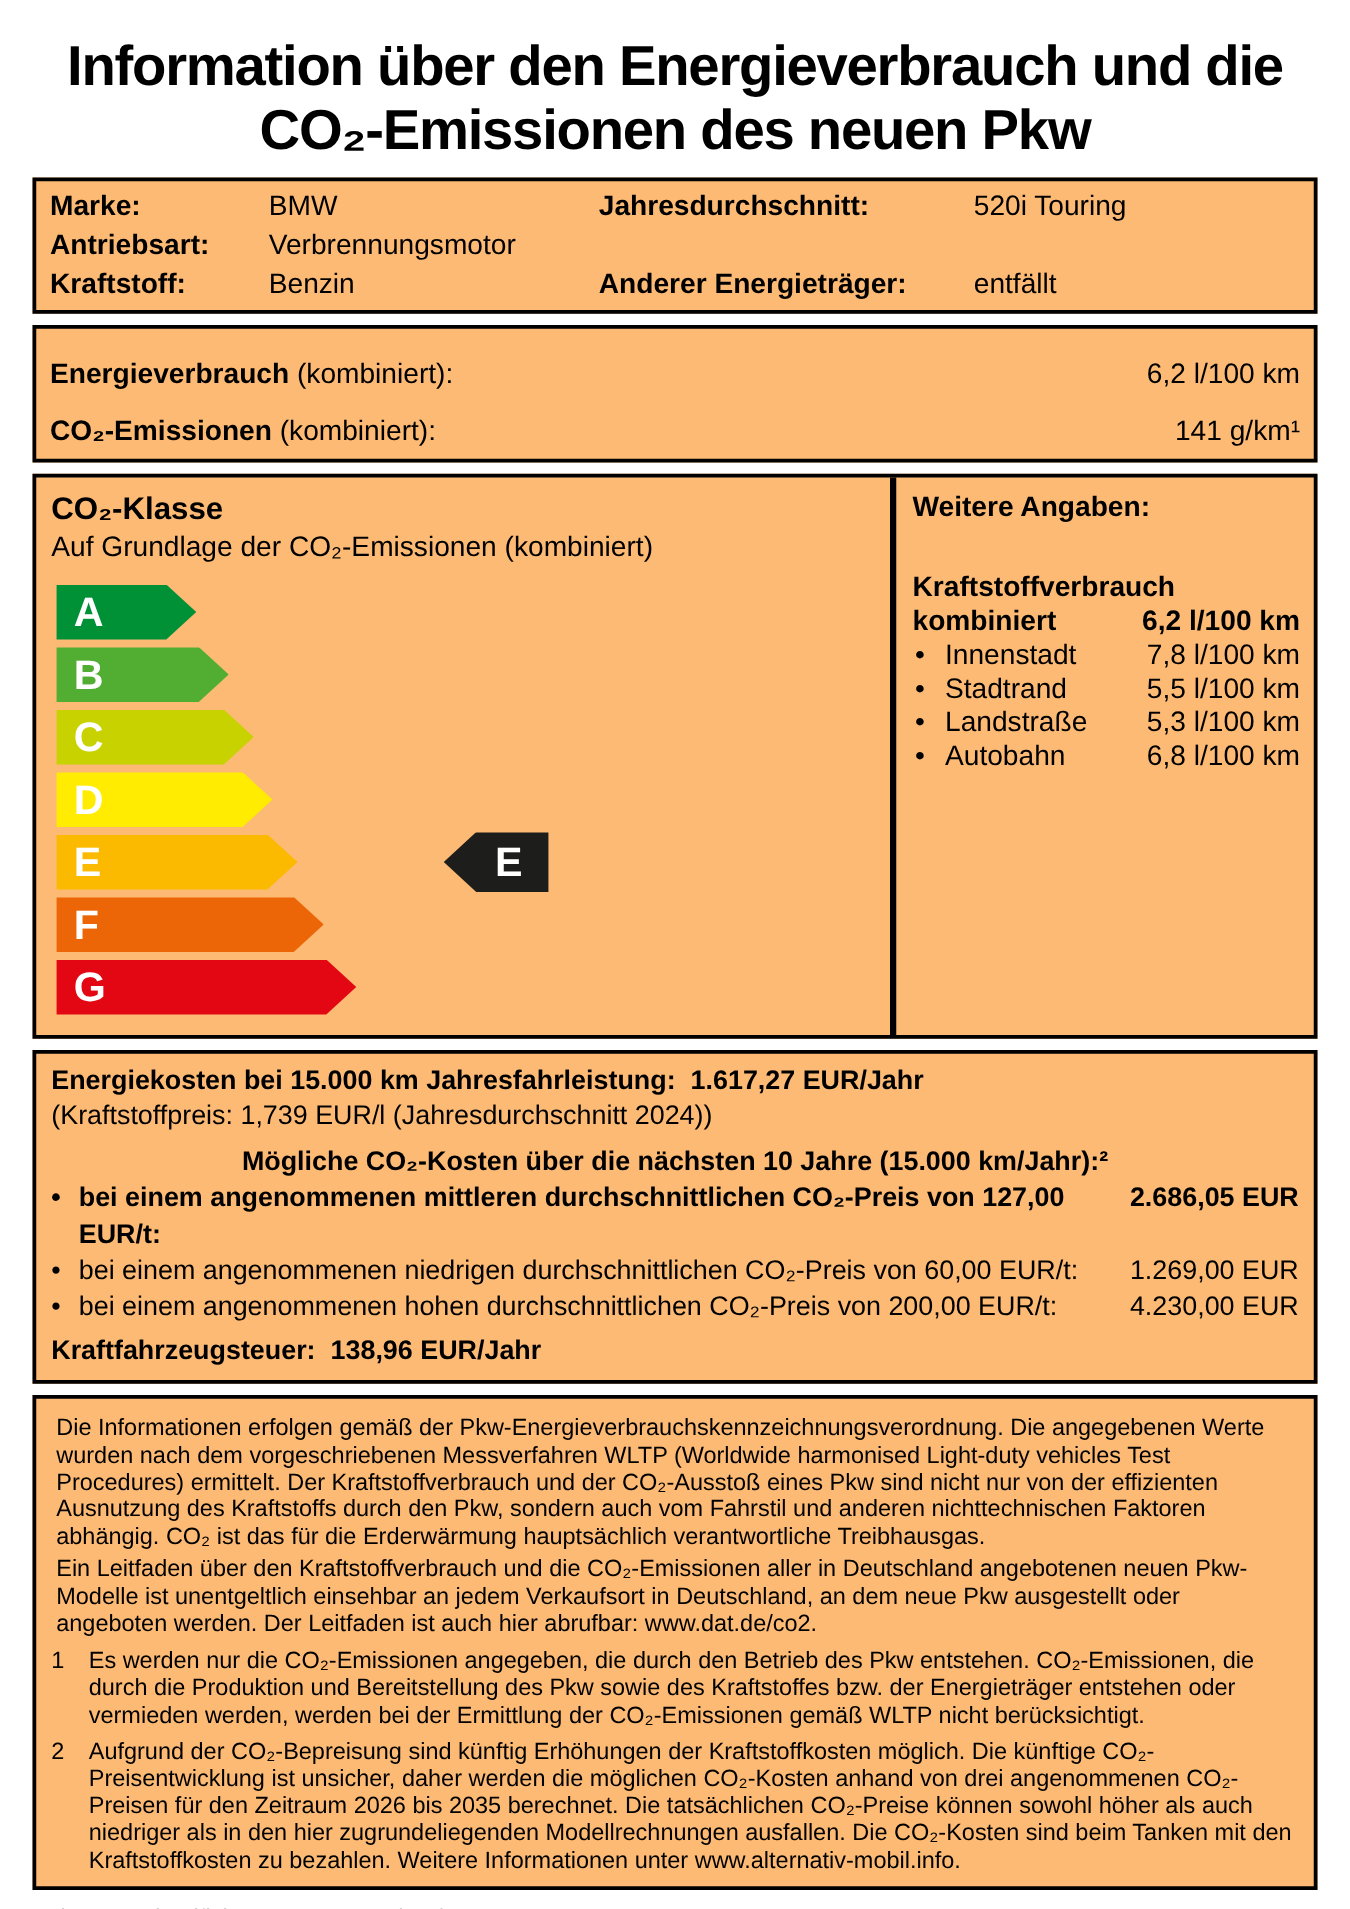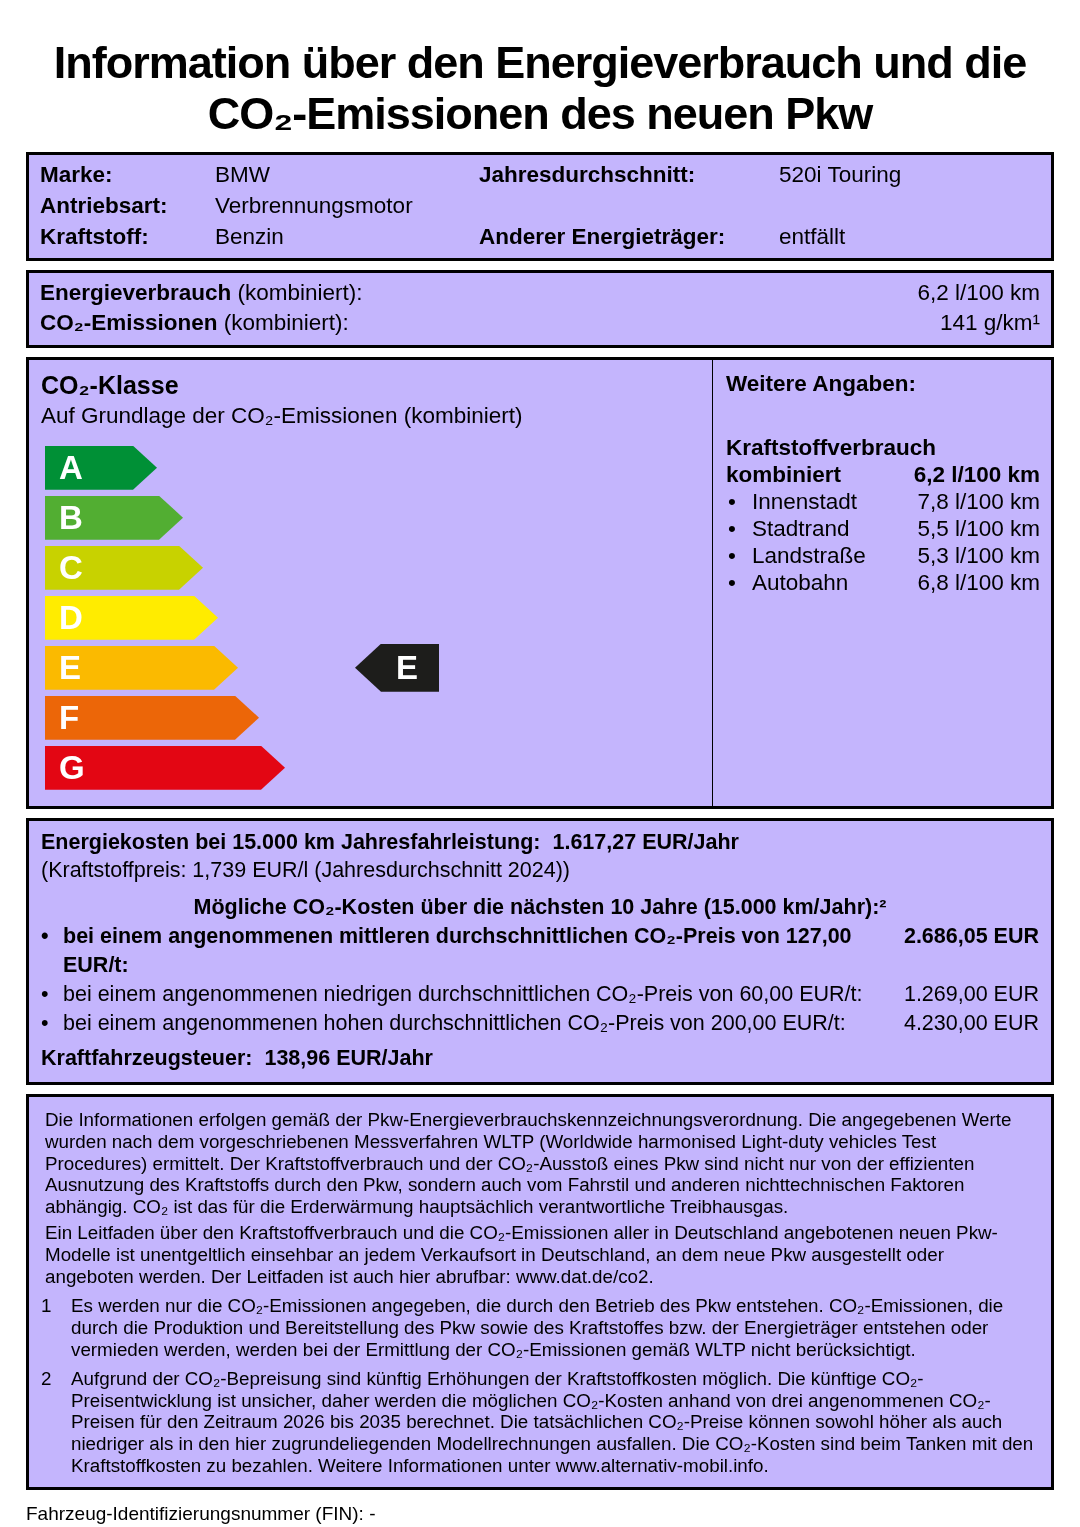--- a/index.html
+++ b/index.html
@@ -2,53 +2,53 @@
 <html lang="de"><head>
 <meta charset="utf-8">
 <style>
   html,body{margin:0;padding:0;background:#fff;}
   body{
     width:1080px;height:1527px;
     font-family:"Liberation Sans","DejaVu Sans",sans-serif;
     color:#000;
     -webkit-font-smoothing:antialiased;
   }
-  .page{position:relative;width:1080px;height:1527px;overflow:hidden;padding:16px 26px;box-sizing:border-box;border-radius:12px;}
+  .page{position:relative;width:1080px;height:1527px;overflow:hidden;padding:6px 26px;box-sizing:border-box;border-radius:12px;}
 
   
   .title{
     margin:22px 0 12px;
     text-align:center;
     font-weight:700;
     font-size:45px;
     line-height:1.13;
     letter-spacing:-1px;
   }
 
   
   .box{
     border:3px solid #000;
     margin-top:9px;
     box-sizing:border-box;
-    background:#c4b5fd;
+    background:#fdba74;
   }
 
   
   .vehicle{
     padding:4px 11px 6px;
     font-size:22.5px;
     display:grid;
     grid-template-columns:175px 264px 300px 1fr;
     line-height:31px;
   }
   .vehicle .lbl{font-weight:700;}
 
   
   .consumption{padding:5px 11px 7px;font-size:22.5px;}
-  .consumption .row{display:flex;justify-content:space-between;line-height:30px;}
+  .consumption .row{display:flex;justify-content:space-between;line-height:30px;margin-top:16px;}
   .b{font-weight:700;}
 
   
   .co2box{display:flex;min-height:451px;}
   .co2left{flex:1 1 auto;padding:10px 12px 16px;}
   .co2left h2{margin:0 0 2px;font-size:25px;font-weight:700;line-height:30px;}
   .co2left .sub{font-size:22.5px;line-height:28px;margin:0;}
   .scale{position:relative;margin-top:16px;height:344px;}
   .arrow-row{
     height:44px;margin-bottom:6px;
@@ -58,21 +58,21 @@
   }
   .arrow-row .letter{
     color:#fff;font-weight:700;font-size:33px;padding-left:14px;line-height:44px;
   }
   .marker{
     position:absolute;left:314px;width:84px;height:48px;
     clip-path:polygon(0 50%, 26px 0, 100% 0, 100% 100%, 26px 100%);
     display:flex;align-items:center;justify-content:center;
   }
   .marker .letter{color:#fff;font-weight:700;font-size:33px;padding-left:20px;}
-  .co2right{width:339px;flex:0 0 auto;border-left:1px solid #000000;padding:10px 11px 10px 13px;box-sizing:border-box;font-size:22.5px;}
+  .co2right{width:339px;flex:0 0 auto;border-left:5px solid #000000;padding:10px 11px 10px 13px;box-sizing:border-box;font-size:22.5px;}
   .co2right .head{font-weight:700;line-height:28px;margin-bottom:36px;}
   .co2right .kv-head{font-weight:700;line-height:27px;}
   .co2right .kv{display:flex;justify-content:space-between;line-height:27px;}
   .co2right .kv.bold{font-weight:700;}
   .co2right .bullet{display:inline-block;width:26px;text-align:left;padding-left:2px;box-sizing:border-box;}
   .co2right .lab{display:flex;}
 
   
   .costs{padding:6px 12px 9px;font-size:21.5px;}
   .costs .row{display:flex;line-height:30px;}

